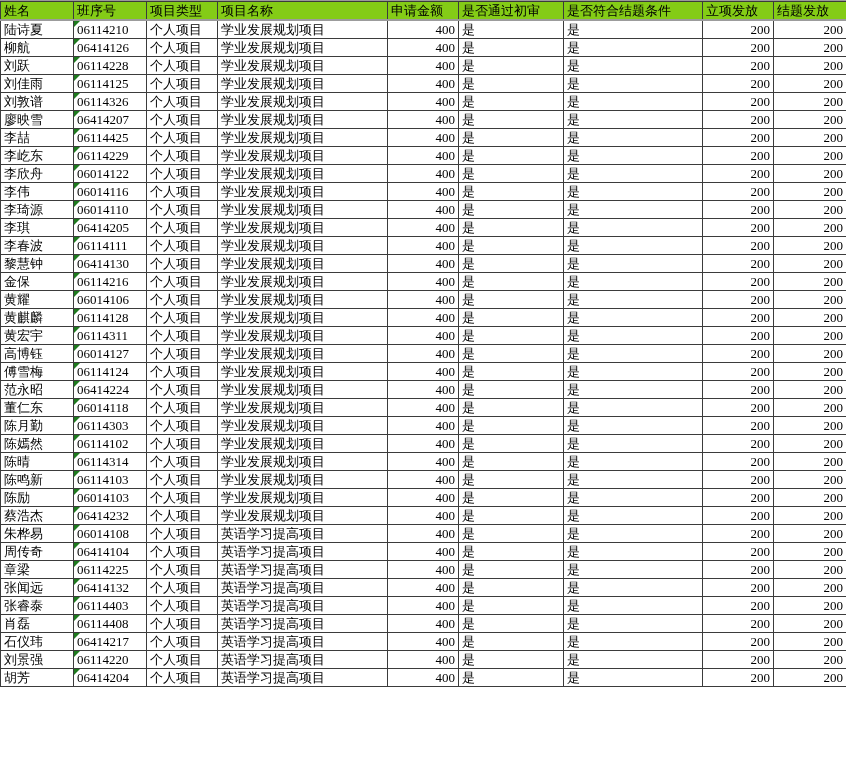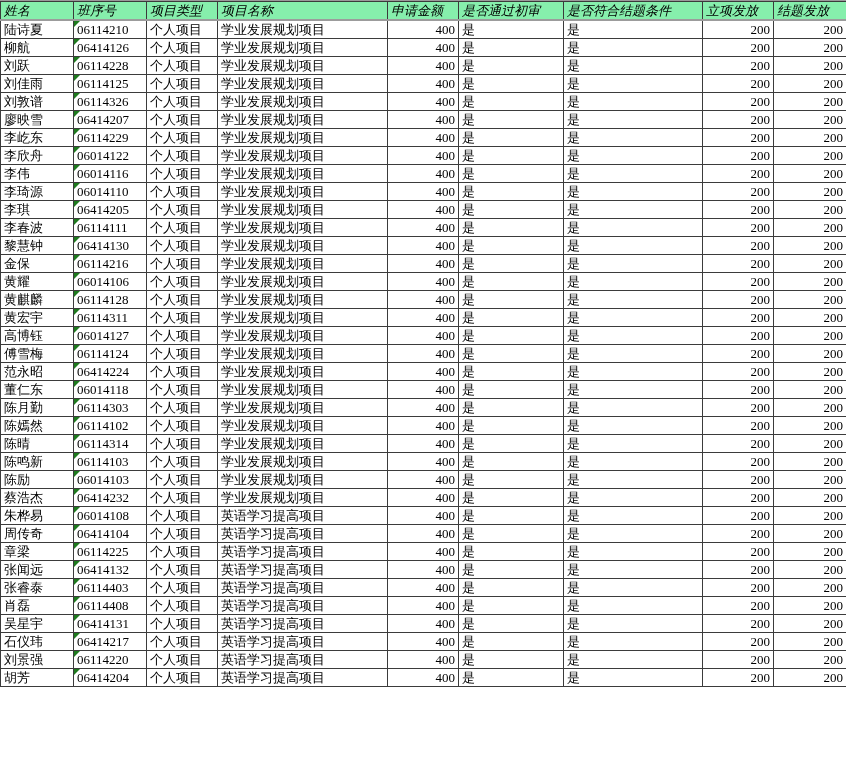--- a/index.html
+++ b/index.html
@@ -40,22 +40,21 @@
     white-space: nowrap;
     overflow: hidden;
     vertical-align: middle;
     text-align: left;
     font-weight: normal;
     position: relative;
     box-sizing: content-box;
   }
   thead th {
     border-bottom: 2px solid #9c9c9c;
-    background: #86efac;
-    font-style: italic;
+    background: #84cc16;
   }
   
   td:nth-child(5), td:nth-child(8), td:nth-child(9) { text-align: right; }
   
   .tri {
     position: absolute;
     top: 0;
     left: 0;
     width: 0;
     height: 0;
@@ -153,20 +152,31 @@
           <td><span class="tri" style="border-top-color: rgb(30, 122, 30);"></span>06414207</td>
           <td>个人项目</td>
           <td>学业发展规划项目</td>
           <td>400</td>
           <td>是</td>
           <td>是</td>
           <td>200</td>
           <td>200</td>
         </tr>
         <tr>
+          <td>李喆</td>
+          <td><span class="tri" style="border-top-color: rgb(30, 122, 30);"></span>06114425</td>
+          <td>个人项目</td>
+          <td>学业发展规划项目</td>
+          <td>400</td>
+          <td>是</td>
+          <td>是</td>
+          <td>200</td>
+          <td>200</td>
+        </tr>
+        <tr>
           <td>李屹东</td>
           <td><span class="tri" style="border-top-color: rgb(30, 122, 30);"></span>06114229</td>
           <td>个人项目</td>
           <td>学业发展规划项目</td>
           <td>400</td>
           <td>是</td>
           <td>是</td>
           <td>200</td>
           <td>200</td>
         </tr>
@@ -441,31 +451,20 @@
           <td>英语学习提高项目</td>
           <td>400</td>
           <td>是</td>
           <td>是</td>
           <td>200</td>
           <td>200</td>
         </tr>
         <tr>
           <td>肖磊</td>
           <td><span class="tri" style="border-top-color: rgb(30, 122, 30);"></span>06114408</td>
-          <td>个人项目</td>
-          <td>英语学习提高项目</td>
-          <td>400</td>
-          <td>是</td>
-          <td>是</td>
-          <td>200</td>
-          <td>200</td>
-        </tr>
-        <tr>
-          <td>吴星宇</td>
-          <td><span class="tri" style="border-top-color: rgb(30, 122, 30);"></span>06414131</td>
           <td>个人项目</td>
           <td>英语学习提高项目</td>
           <td>400</td>
           <td>是</td>
           <td>是</td>
           <td>200</td>
           <td>200</td>
         </tr>
         <tr>
           <td>石仪玮</td>

